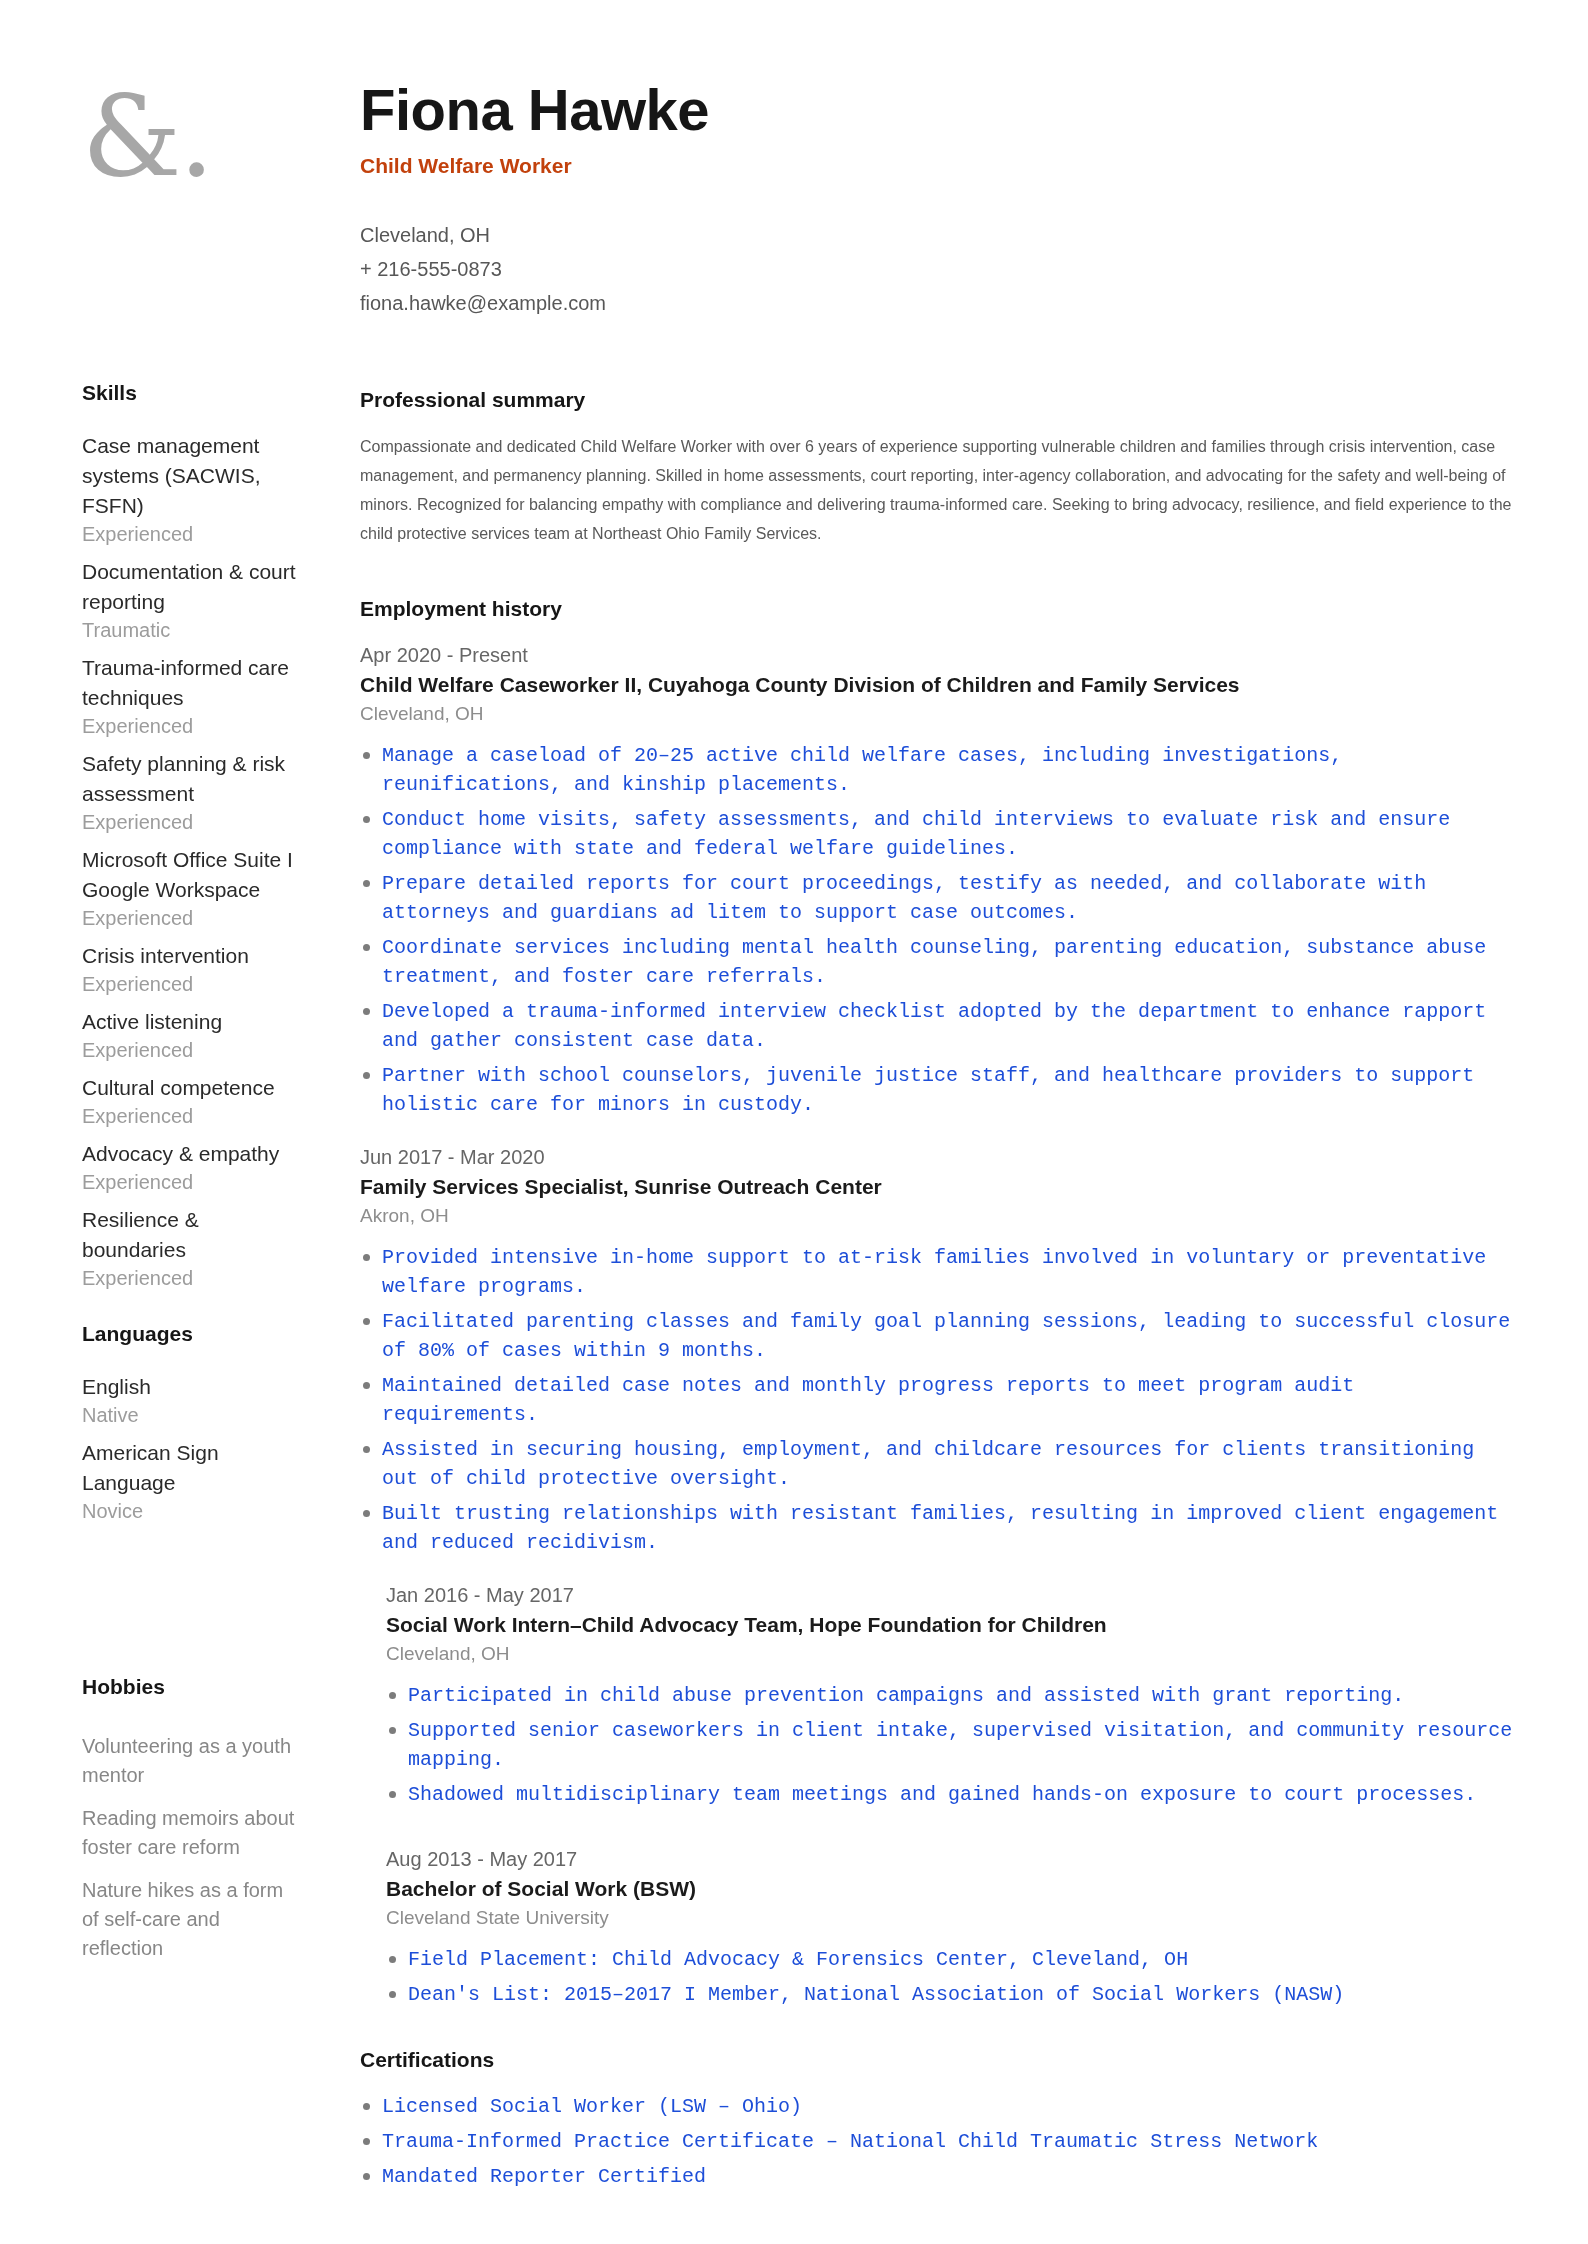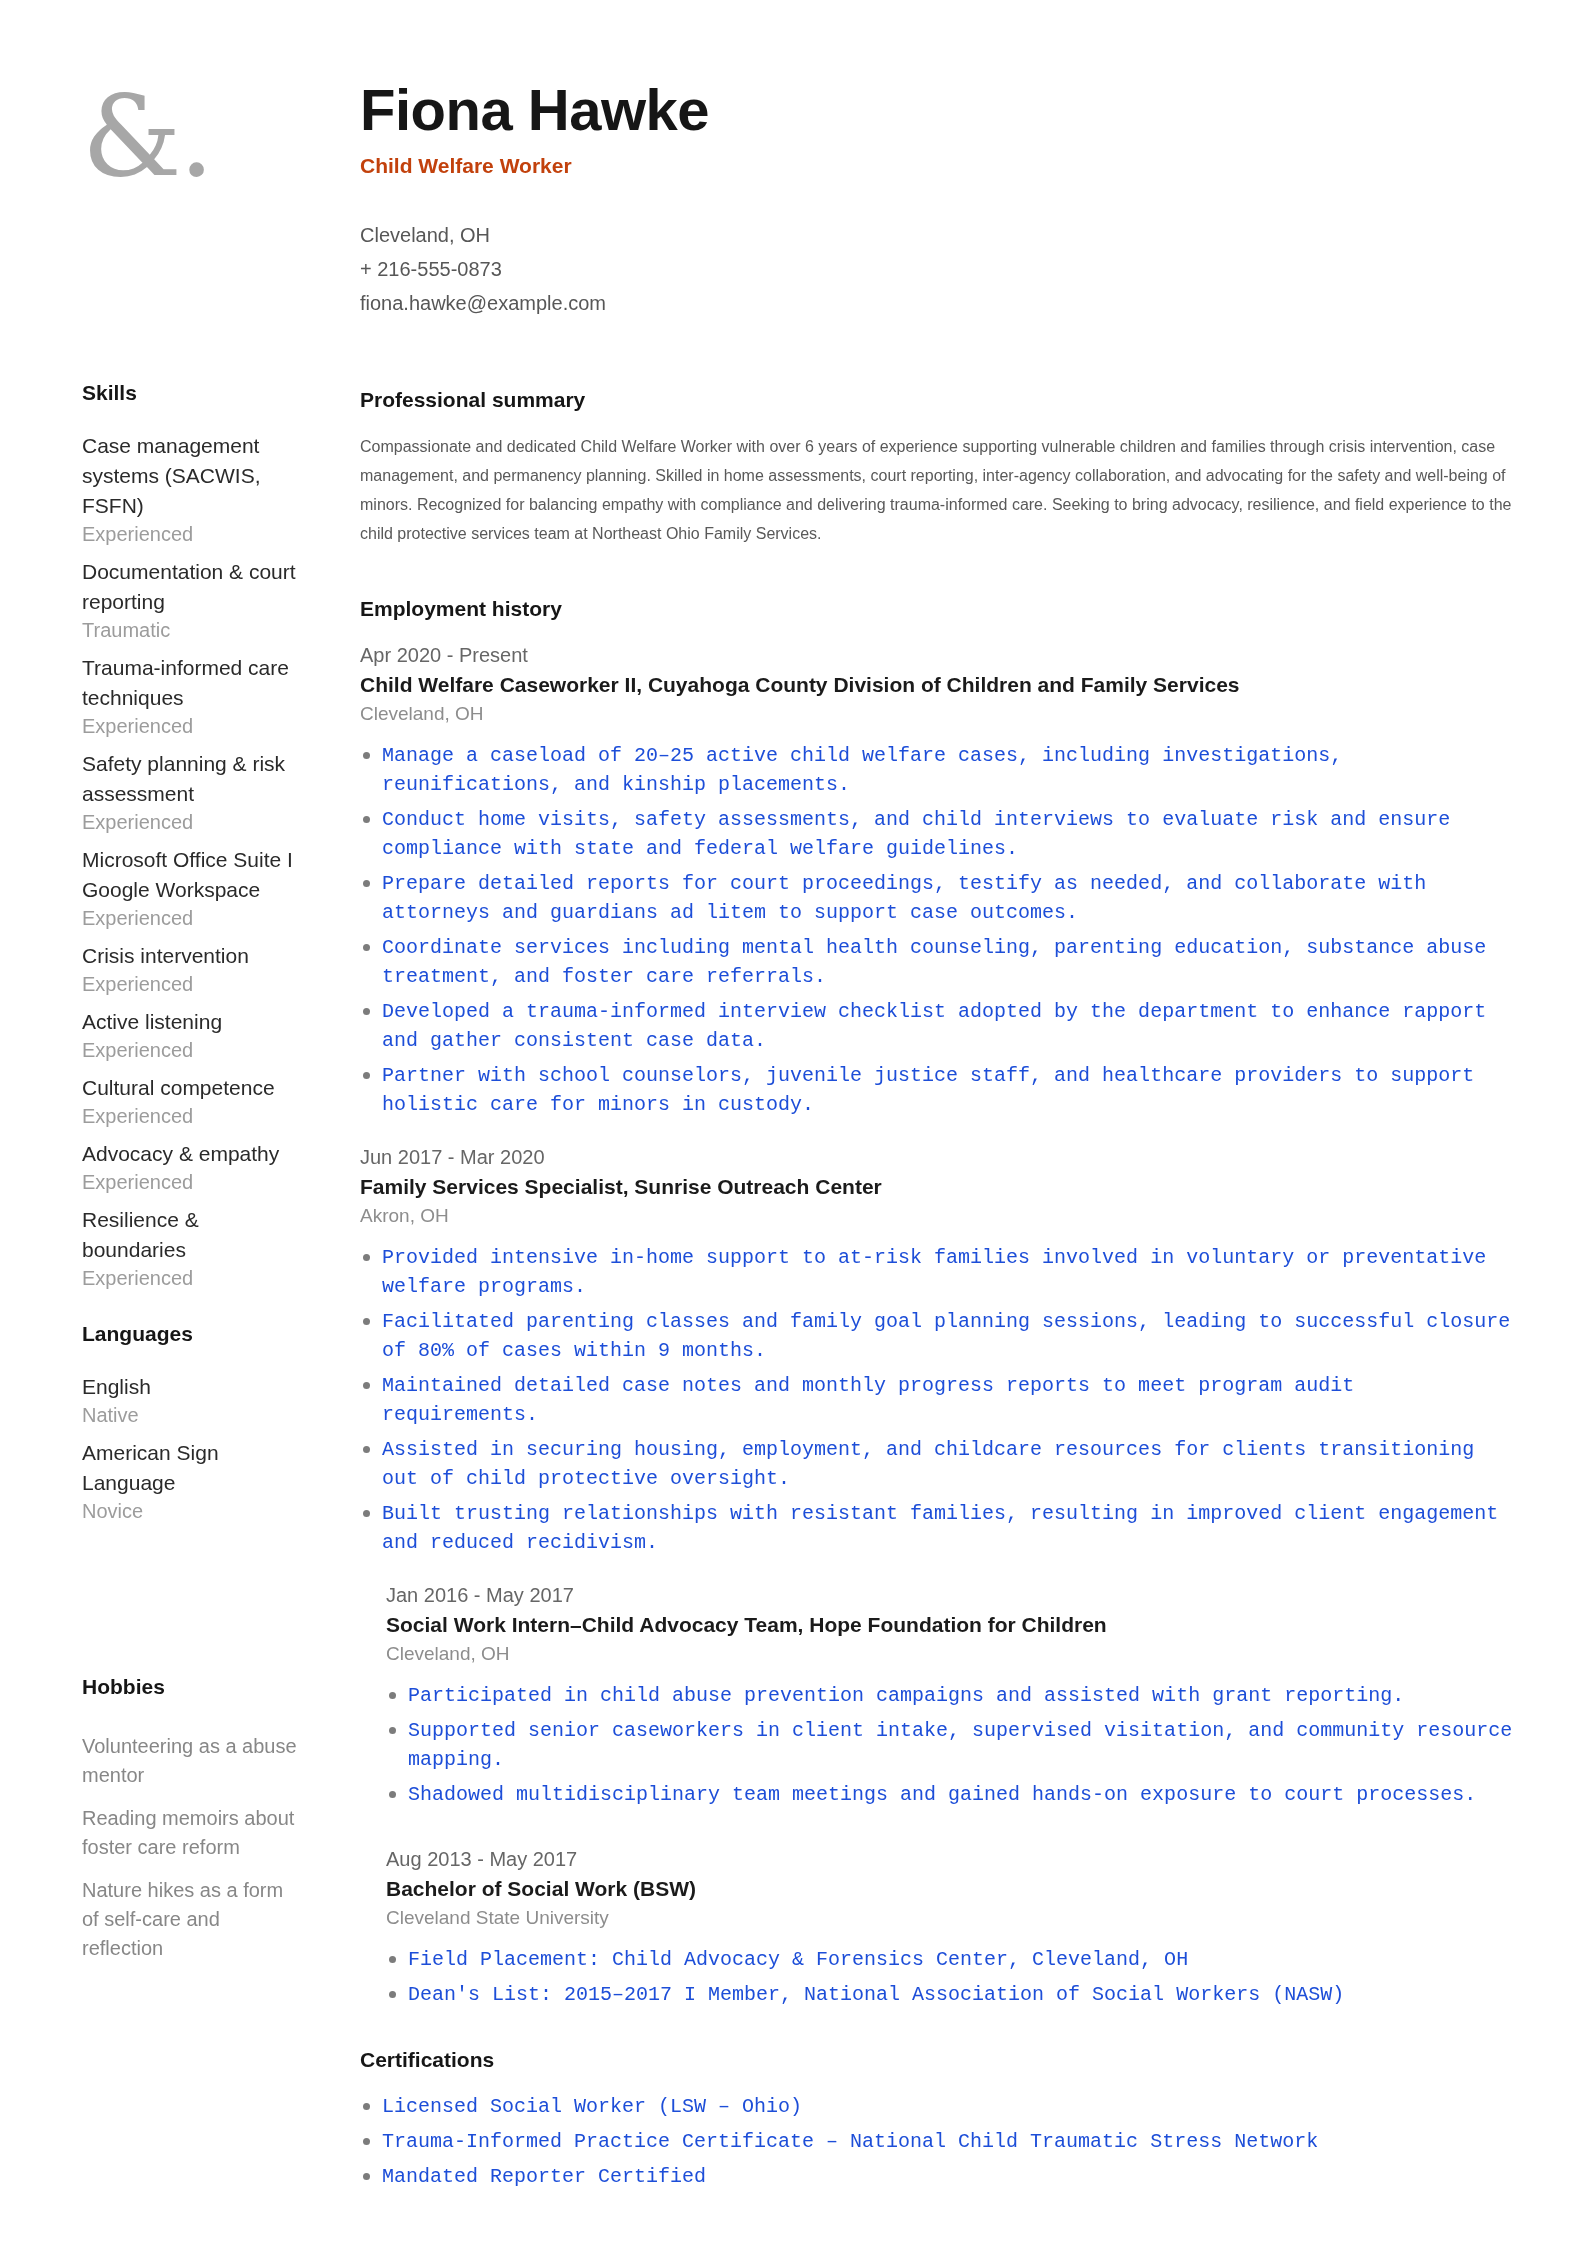--- a/index.html
+++ b/index.html
@@ -192,21 +192,21 @@
   <div class="skill">
     <div class="skill-name">American Sign Language</div>
     <div class="skill-level">Novice</div>
   </div>
 </div>
       </section>
 
       <section class="side-section hobbies">
         <h2>Hobbies</h2>
         <div id="hobbies-list">
-  <div class="hobby">Volunteering as a abuse mentor</div>
+  <div class="hobby">Volunteering as a youth mentor</div>
 
   <div class="hobby">Reading memoirs about foster care reform</div>
 
   <div class="hobby">Nature hikes as a form of self-care and reflection</div>
 </div>
       </section>
     </aside>
 
     <main class="main">
 

